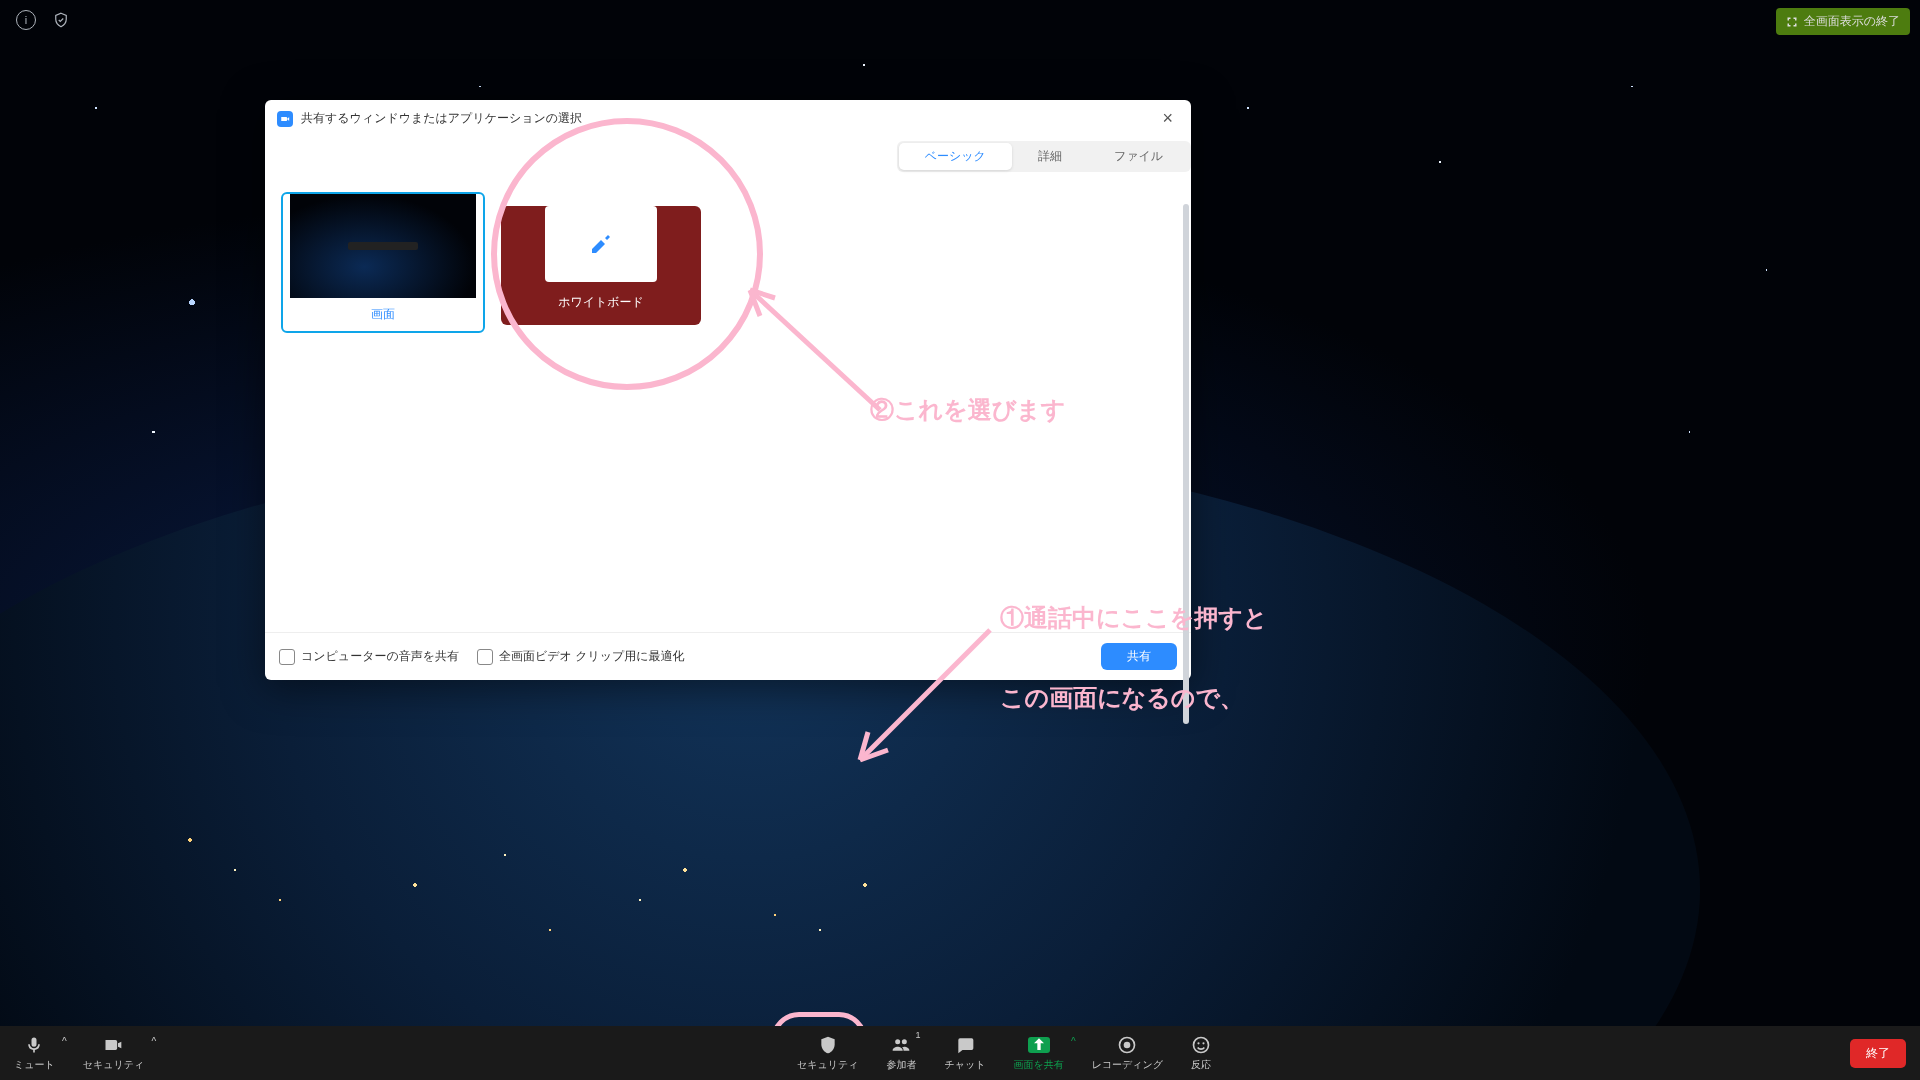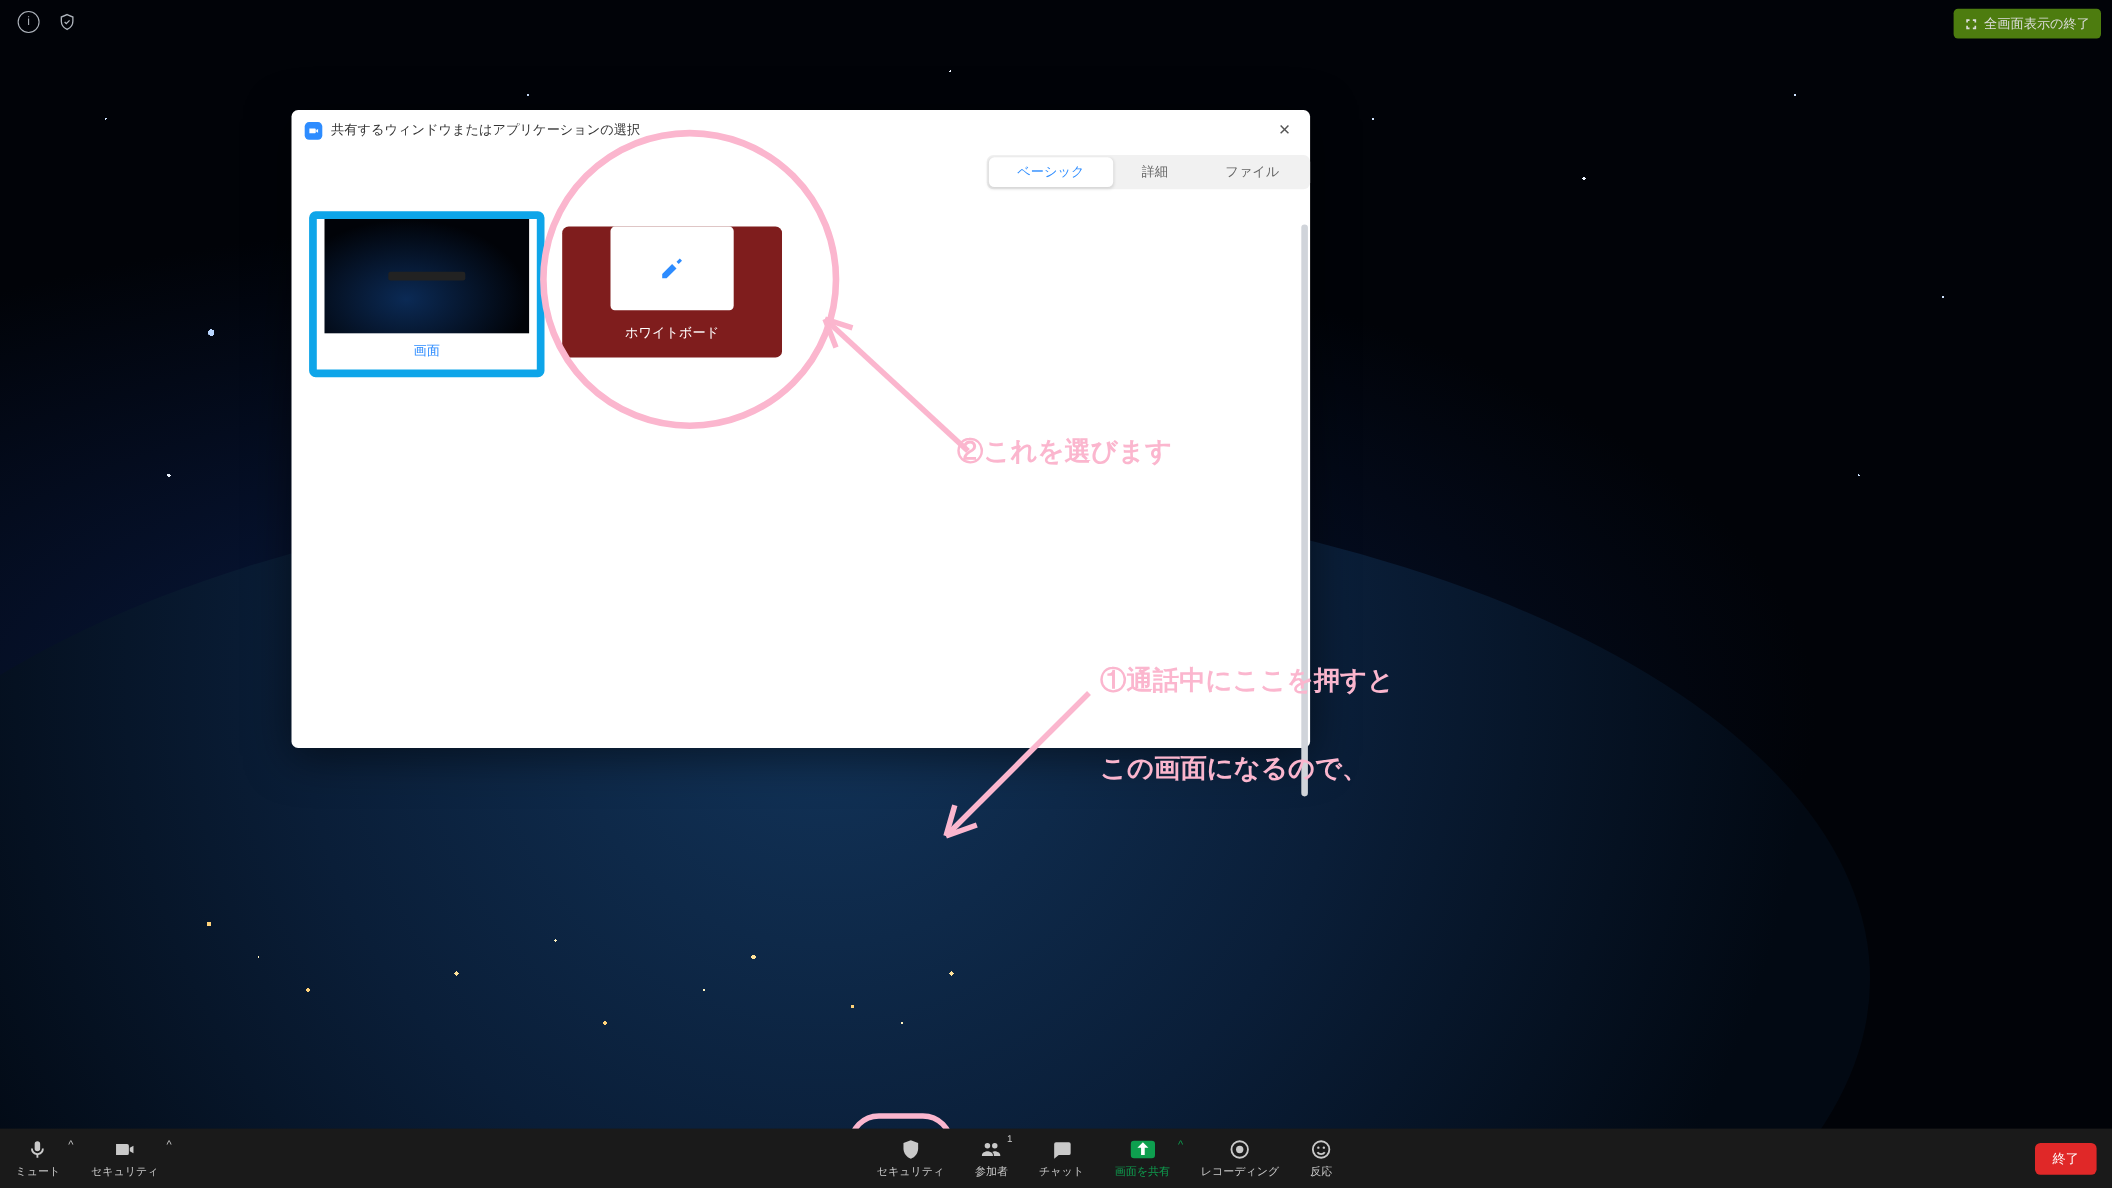--- a/index.html
+++ b/index.html
@@ -39,21 +39,21 @@
 .dialog{position:absolute;left:265px;top:100px;width:926px;height:580px;background:#fff;border-radius:6px;box-shadow:0 8px 40px rgba(0,0,0,.5);display:flex;flex-direction:column}
 .dheader{display:flex;align-items:center;padding:8px 12px;font-size:12px;color:#333;gap:8px}
 .zlogo{width:16px;height:16px;background:#2d8cff;border-radius:4px;display:flex;align-items:center;justify-content:center}
 .zlogo svg{width:10px;height:10px;fill:#fff}
 .closex{margin-left:auto;font-size:18px;color:#555;cursor:pointer;padding:0 6px}
 .tabs{display:flex;justify-content:flex-end;padding:4px 0}
 .tabgroup{display:flex;background:#f1f1f1;border-radius:6px;padding:2px}
 .tab{padding:5px 26px;font-size:12px;color:#666;cursor:pointer;border-radius:5px}
 .tab.active{background:#fff;color:#2d8cff;box-shadow:0 1px 3px rgba(0,0,0,.12)}
 .options{display:flex;gap:16px;padding:16px 16px 0 16px;flex-wrap:wrap}
-.card{width:200px;border:7px solid #0ea5e9;border-radius:6px;overflow:hidden;cursor:pointer}
+.card{width:200px;border:2px solid #0ea5e9;border-radius:6px;overflow:hidden;cursor:pointer}
 .card .thumb{height:104px;display:flex;align-items:center;justify-content:center}
 .card .lbl{text-align:center;font-size:12px;padding:8px 0;color:#2d8cff}
 .screenthumb{width:186px;height:104px;margin:0 auto;background:radial-gradient(ellipse at 40% 70%,#0b2a55 0%,#010308 70%);position:relative}
 .screenthumb .bar{position:absolute;left:50%;top:50%;transform:translate(-50%,-50%);width:70px;height:8px;background:#222;border-radius:2px}
 .card.selected{border:none}
 .card.selected .body{background:#7f1d1d;border-radius:6px;padding-bottom:6px}
 .card.selected .lbl{color:#fff}
 .wb{width:112px;height:76px;background:#fff;border-radius:4px;display:flex;align-items:center;justify-content:center;margin:14px auto 4px}
 .wb svg{width:24px;height:24px;fill:#2d8cff}
 .iphone{width:200px;height:135px;}
@@ -135,20 +135,31 @@
         <div class="wb">
           <svg viewBox="0 0 24 24">
               <path d="M3 17l9-9 4 4-9 9H3v-4zm18-12l-2-2-3 3 2 2 3-3z"></path>
             </svg>
         </div>
         <div class="lbl">ホワイトボード</div>
       </div>
     </div>
     <div class="iphone"></div>
   </div>
+  <div class="dfooter">
+    <label class="chk">
+      <span class="box"></span>
+      <span>コンピューターの音声を共有</span>
+    </label>
+    <label class="chk">
+      <span class="box"></span>
+      <span>全画面ビデオ クリップ用に最適化</span>
+    </label>
+    <div class="sharebtn">共有</div>
+  </div>
   <div class="scrollbar"></div>
 </div>
 
 <div class="anno-circle1"></div>
 <svg class="arrow" style="left:730px;top:270px" width="160" height="150">
   <path d="M150 140 L20 20" stroke="#fbb6ce" stroke-width="5" fill="none"></path>
   <path d="M20 20 L45 28 M20 20 L30 46" stroke="#fbb6ce" stroke-width="5" fill="none"></path>
 </svg>
 <div class="anno-text" style="left:870px;top:394px">②これを選びます</div>
 

